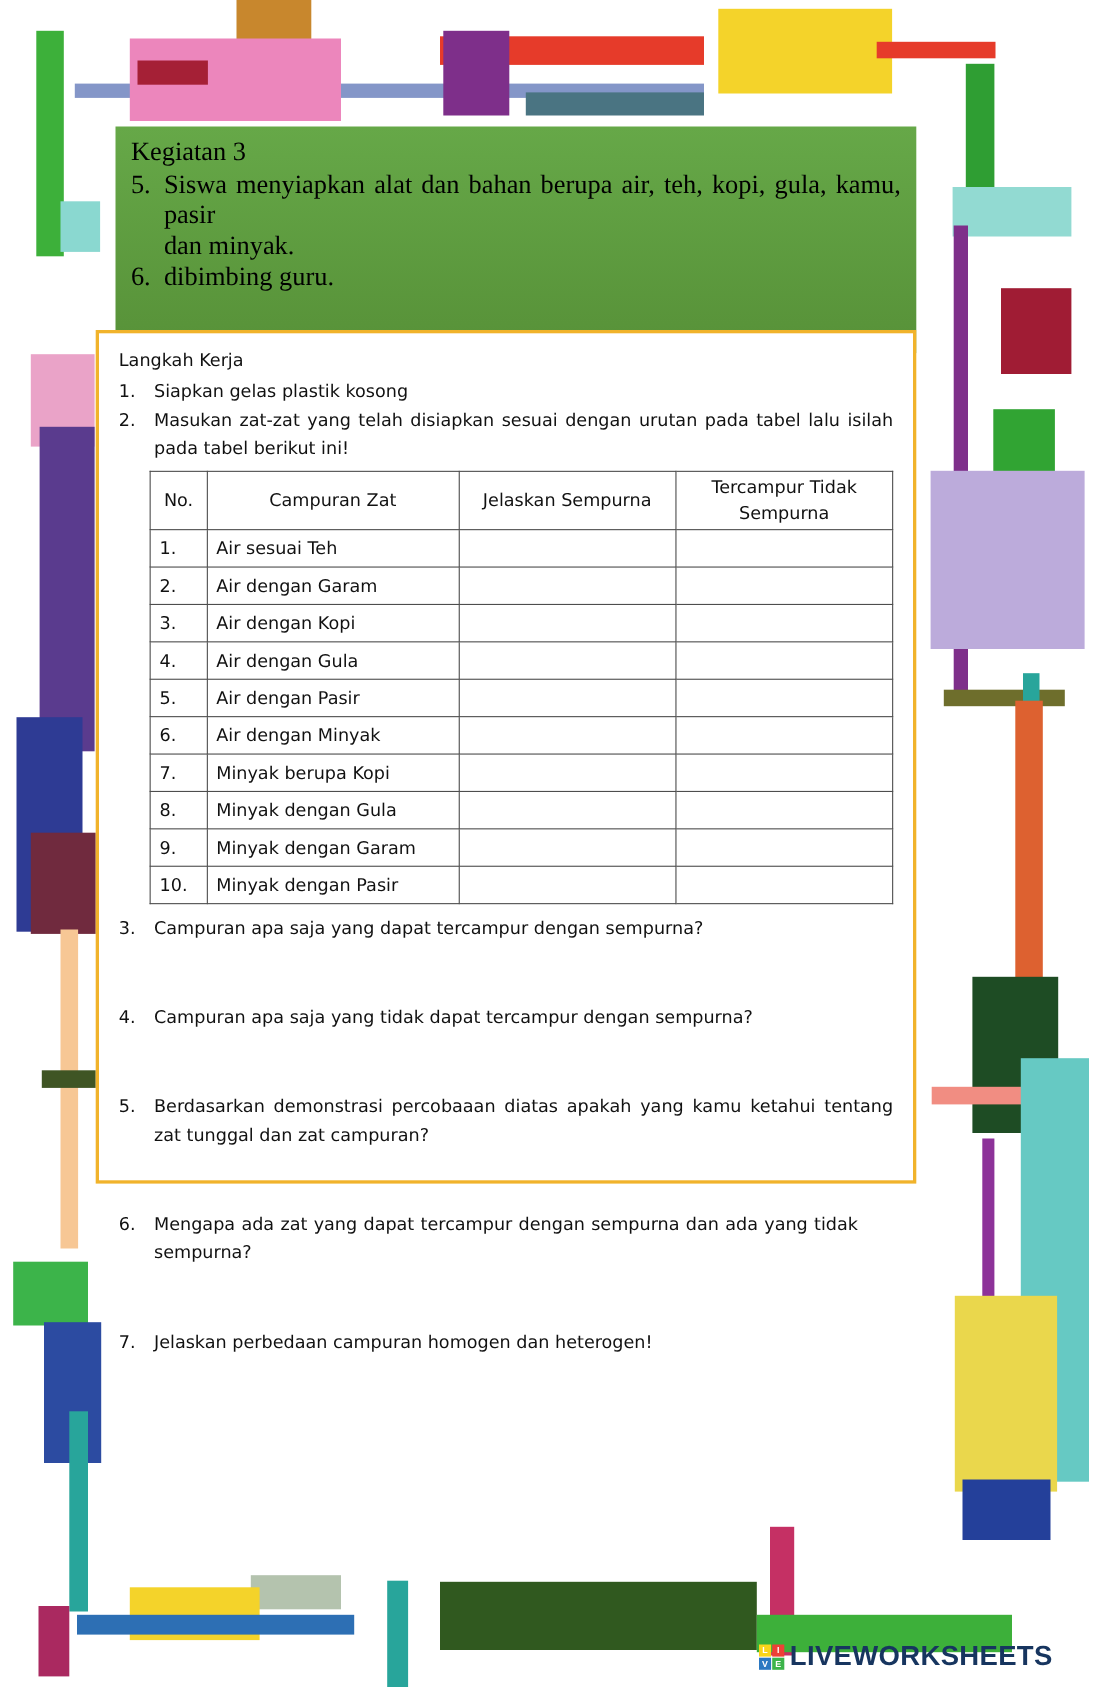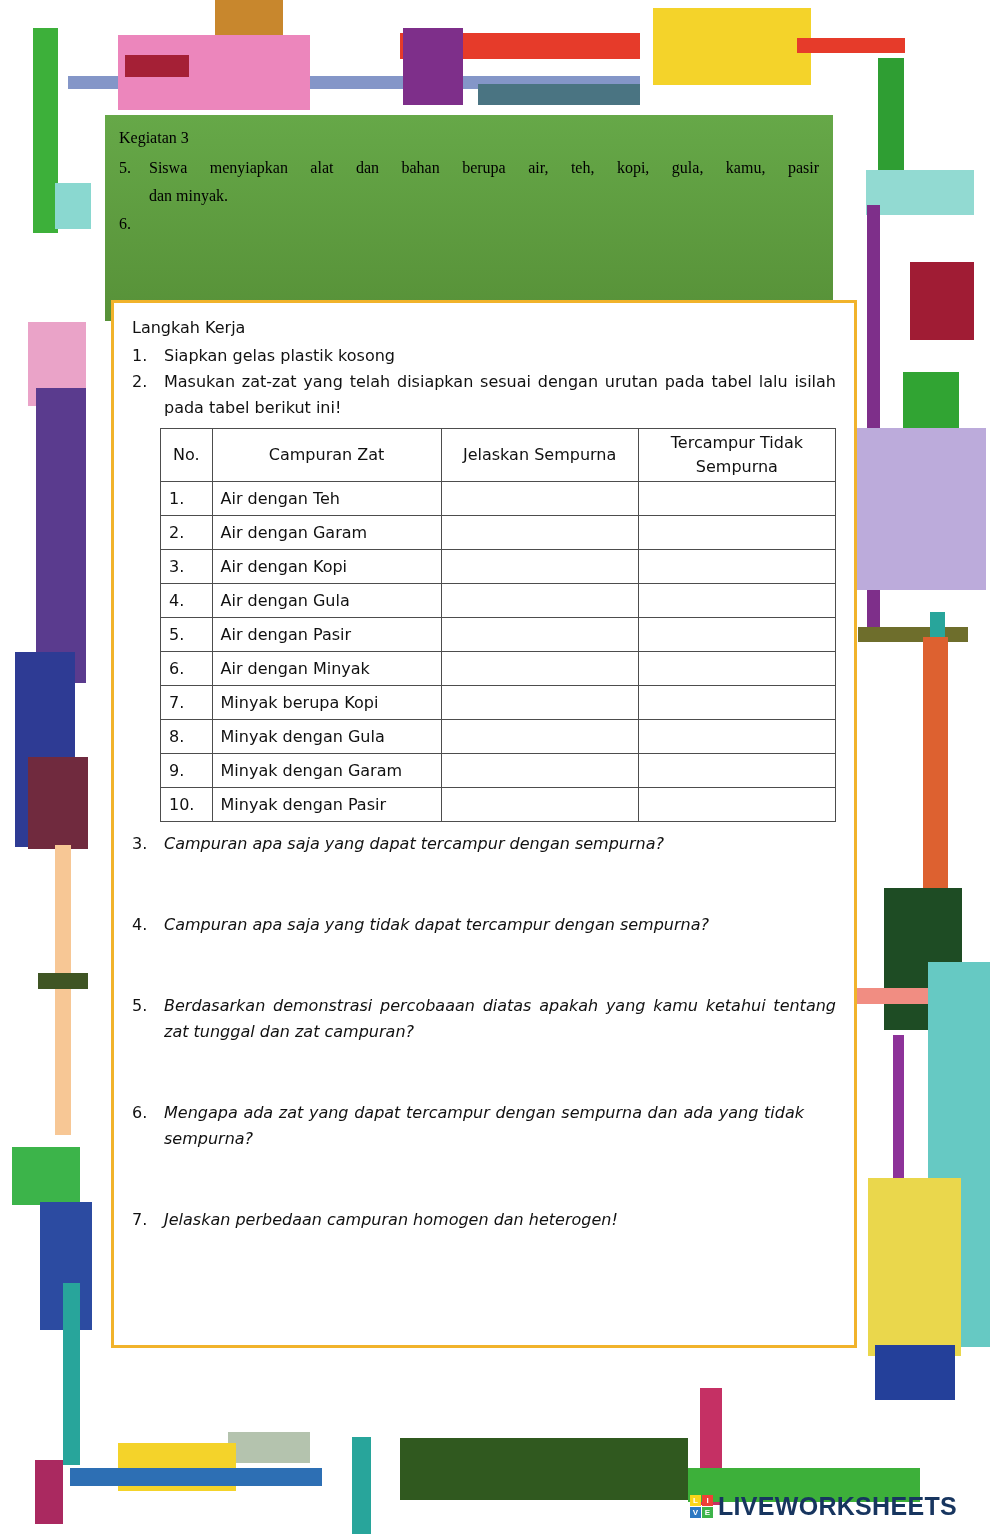--- a/index.html
+++ b/index.html
@@ -7,50 +7,50 @@
   body { font-family:"DejaVu Sans", sans-serif; }
   .page { position:relative; width:1000px; height:1534px; background:#fff; overflow:hidden; }
 
   
   .d { position:absolute; display:block; }
 
   
   .activity {
     position:absolute; left:105px; top:115px; width:728px; height:206px; z-index:2;
     background:linear-gradient(180deg, var(--activity-bg,#66a848), var(--activity-bg-dark,#579138));
-    padding:9px 14px; font-family:"Liberation Serif", serif; font-size:16px; line-height:28px; color:#000;
+    padding:9px 14px; font-family:"Liberation Serif", serif; font-size:24px; line-height:28px; color:#000;
   }
   .a-title { margin-bottom:2px; }
   .a-item { display:flex; }
   .a-num { flex:0 0 30px; }
   .a-text { flex:1; }
   .jfill { text-align:justify; text-align-last:justify; }
 
   
   .sheet {
-    position:absolute; left:111px; top:300px; width:746px; height:1048px; z-index:2;
+    position:absolute; left:87px; top:300px; width:746px; height:776px; z-index:2;
     background:#fff; border:3px solid var(--sheet-border,#f1b32b);
     padding:12px 18px; font-size:16px; line-height:26px; color:#111;
   }
   .sheet-title { margin-bottom:2px; }
   .step { display:flex; }
   .s-num { flex:0 0 32px; }
   .s-text { flex:1; text-align:justify; }
 
   .mix-table { border-collapse:collapse; margin:7px 0 9px 28px; }
   .mix-table th, .mix-table td { border:1px solid var(--table-border,#4d4d4d); font-weight:normal; font-size:16px; color:#111; }
   .mix-table th { text-align:center; padding:2px 12px; height:52px; line-height:24px; }
   .h-no { width:46px; } .h-zat { width:230px; } .h-s { width:198px; } .h-ts { width:198px; }
   .mix-table td { height:34px; padding:2px 8px; }
   .c-no { padding-left:8px; }
   .c-zat { padding-left:12px; }
 
   .q { display:flex; }
   .q-num { flex:0 0 32px; }
-  .q-text { flex:1; text-align:justify;font-style:italic; }
+  .q-text { flex:1; text-align:justify; }
   .q-text.narrow { max-width:640px; }
   .answer-space { height:55px; }
   .answer-space.tall { height:100px; }
 
   
   .message {
     position:absolute; left:240px; top:1372px; width:760px; z-index:2; text-align:center;
     font-family:"Liberation Sans", sans-serif; font-size:54px; font-weight:bold; letter-spacing:1px;
     background:linear-gradient(180deg, var(--message-top,#8fb6e4) 8%, var(--message-bottom,#2e5ea8) 82%);
     -webkit-background-clip:text; background-clip:text; -webkit-text-fill-color:transparent; color:transparent;
@@ -120,20 +120,21 @@
     <div class="a-item">
       <span class="a-num">5.</span>
       <div class="a-text">
         <div class="jfill">Siswa menyiapkan alat dan bahan berupa air, teh, kopi, gula, kamu, pasir</div>
         <div>dan minyak.</div>
       </div>
     </div>
     <div class="a-item">
       <span class="a-num">6.</span>
       <div class="a-text">
+        <div>dibimbing guru.</div>
       </div>
     </div>
   </section>
 
   <section class="sheet">
     <div class="sheet-title">Langkah Kerja</div>
 
     <div class="step">
       <span class="s-num">1.</span>
       <div class="s-text">Siapkan gelas plastik kosong</div>
@@ -148,21 +149,21 @@
         <tr>
           <th class="h-no">No.</th>
           <th class="h-zat">Campuran Zat</th>
           <th class="h-s">Jelaskan Sempurna</th>
           <th class="h-ts">Tercampur Tidak Sempurna</th>
         </tr>
       </thead>
       <tbody>
         <tr>
           <td class="c-no">1.</td>
-          <td class="c-zat">Air dengan Teh</td>
+          <td class="c-zat">Air sesuai Teh</td>
           <td></td>
           <td></td>
         </tr>
         <tr>
           <td class="c-no">2.</td>
           <td class="c-zat">Air dengan Garam</td>
           <td></td>
           <td></td>
         </tr>
         <tr>

